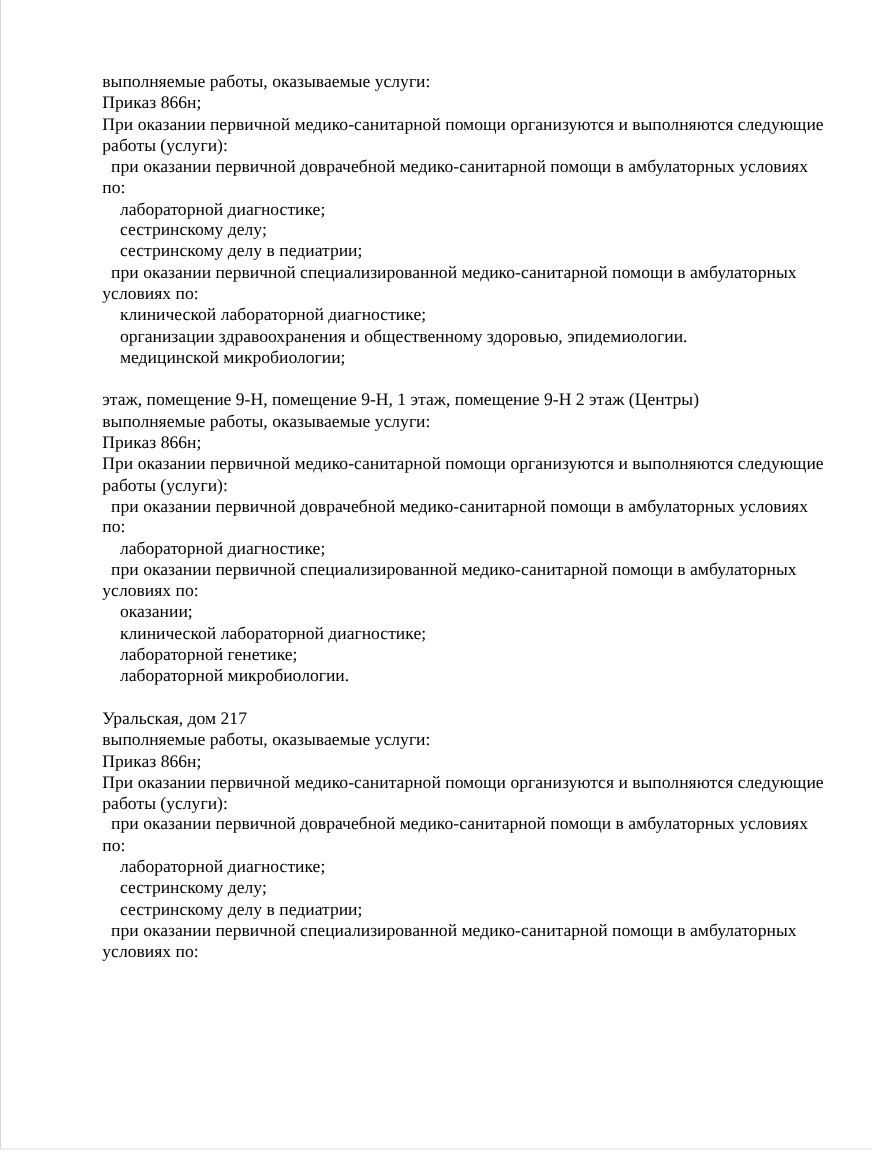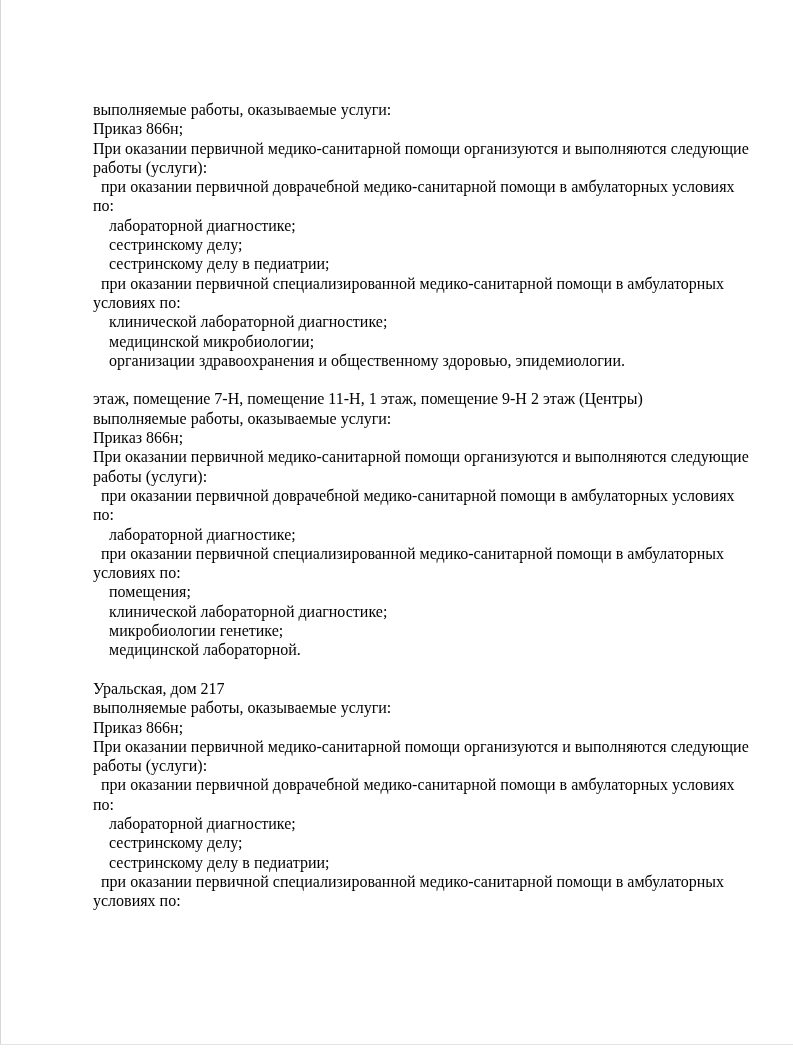--- a/index.html
+++ b/index.html
@@ -36,21 +36,21 @@
     right: 0;
     top: 1044px;
     height: 1px;
     background: var(--divider-color);
   }
   .content {
     position: absolute;
     left: 0;
     top: 0;
     width: 786px;
-    padding: 100px 40px 0 93px;
+    padding: 65px 40px 0 93px;
     font-size: 16px;
     line-height: var(--lh);
     color: var(--text-color);
   }
   .section + .section { margin-top: var(--lh); }
   .line {
     white-space: pre;
     height: var(--lh);
   }
 </style>
@@ -66,38 +66,38 @@
       <div class="line">При оказании первичной медико-санитарной помощи организуются и выполняются следующие</div>
       <div class="line">работы (услуги):</div>
       <div class="line">  при оказании первичной доврачебной медико-санитарной помощи в амбулаторных условиях</div>
       <div class="line">по:</div>
       <div class="line">    лабораторной диагностике;</div>
       <div class="line">    сестринскому делу;</div>
       <div class="line">    сестринскому делу в педиатрии;</div>
       <div class="line">  при оказании первичной специализированной медико-санитарной помощи в амбулаторных</div>
       <div class="line">условиях по:</div>
       <div class="line">    клинической лабораторной диагностике;</div>
+      <div class="line">    организации здравоохранения и общественному здоровью, эпидемиологии.</div>
       <div class="line">    медицинской микробиологии;</div>
-      <div class="line">    организации здравоохранения и общественному здоровью, эпидемиологии.</div>
     </div>
     <div class="section">
-      <div class="line">этаж, помещение 7-Н, помещение 11-Н, 1 этаж, помещение 9-Н 2 этаж (Центры)</div>
+      <div class="line">этаж, помещение 9-Н, помещение 9-Н, 1 этаж, помещение 9-Н 2 этаж (Центры)</div>
       <div class="line">выполняемые работы, оказываемые услуги:</div>
       <div class="line">Приказ 866н;</div>
       <div class="line">При оказании первичной медико-санитарной помощи организуются и выполняются следующие</div>
       <div class="line">работы (услуги):</div>
       <div class="line">  при оказании первичной доврачебной медико-санитарной помощи в амбулаторных условиях</div>
       <div class="line">по:</div>
       <div class="line">    лабораторной диагностике;</div>
       <div class="line">  при оказании первичной специализированной медико-санитарной помощи в амбулаторных</div>
       <div class="line">условиях по:</div>
-      <div class="line">    помещения;</div>
+      <div class="line">    оказании;</div>
       <div class="line">    клинической лабораторной диагностике;</div>
-      <div class="line">    микробиологии генетике;</div>
-      <div class="line">    медицинской лабораторной.</div>
+      <div class="line">    лабораторной генетике;</div>
+      <div class="line">    лабораторной микробиологии.</div>
     </div>
     <div class="section">
       <div class="line">Уральская, дом 217</div>
       <div class="line">выполняемые работы, оказываемые услуги:</div>
       <div class="line">Приказ 866н;</div>
       <div class="line">При оказании первичной медико-санитарной помощи организуются и выполняются следующие</div>
       <div class="line">работы (услуги):</div>
       <div class="line">  при оказании первичной доврачебной медико-санитарной помощи в амбулаторных условиях</div>
       <div class="line">по:</div>
       <div class="line">    лабораторной диагностике;</div>

